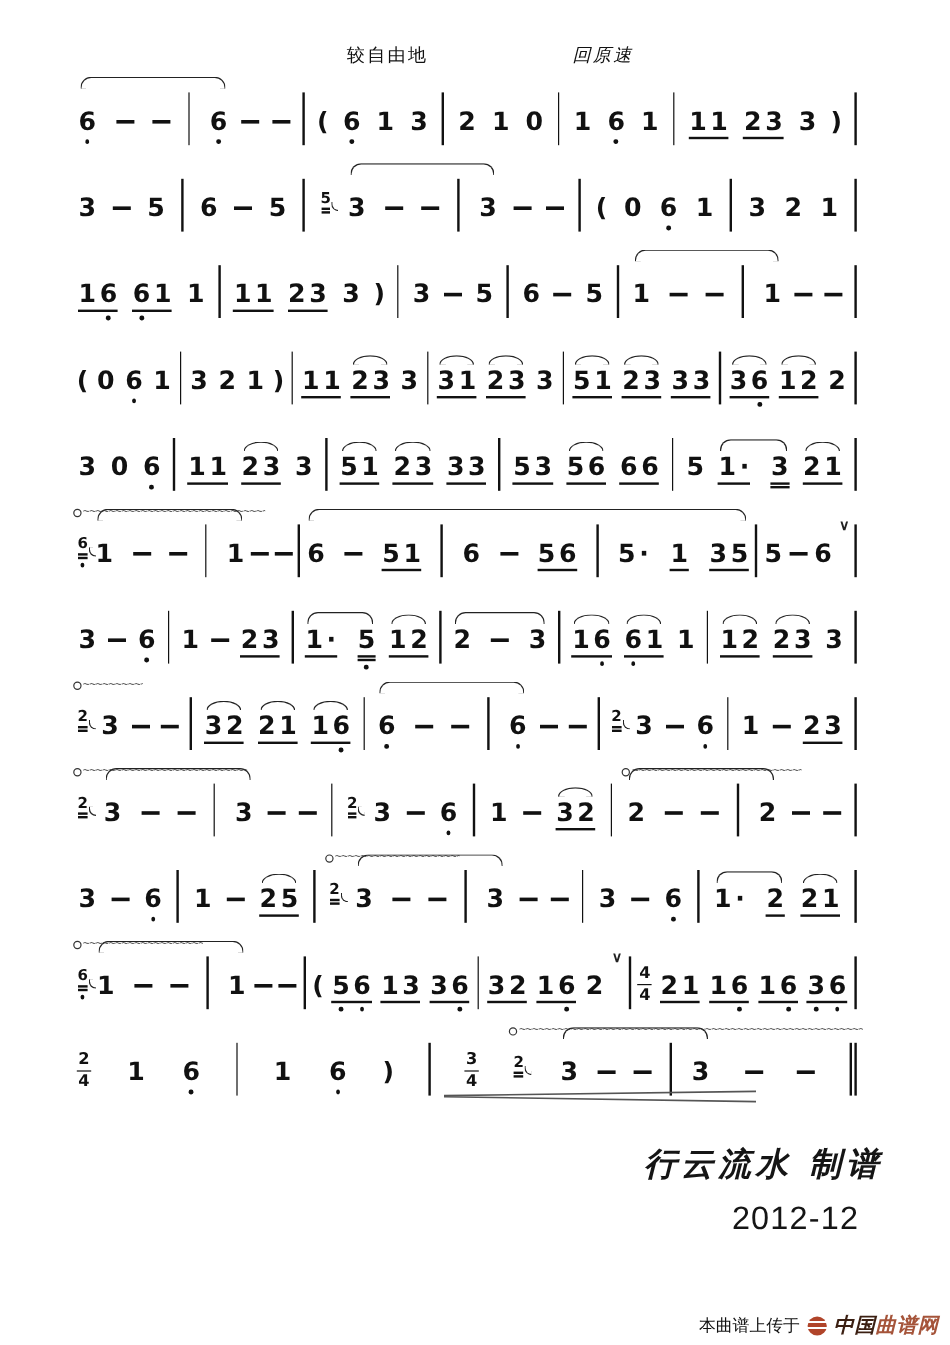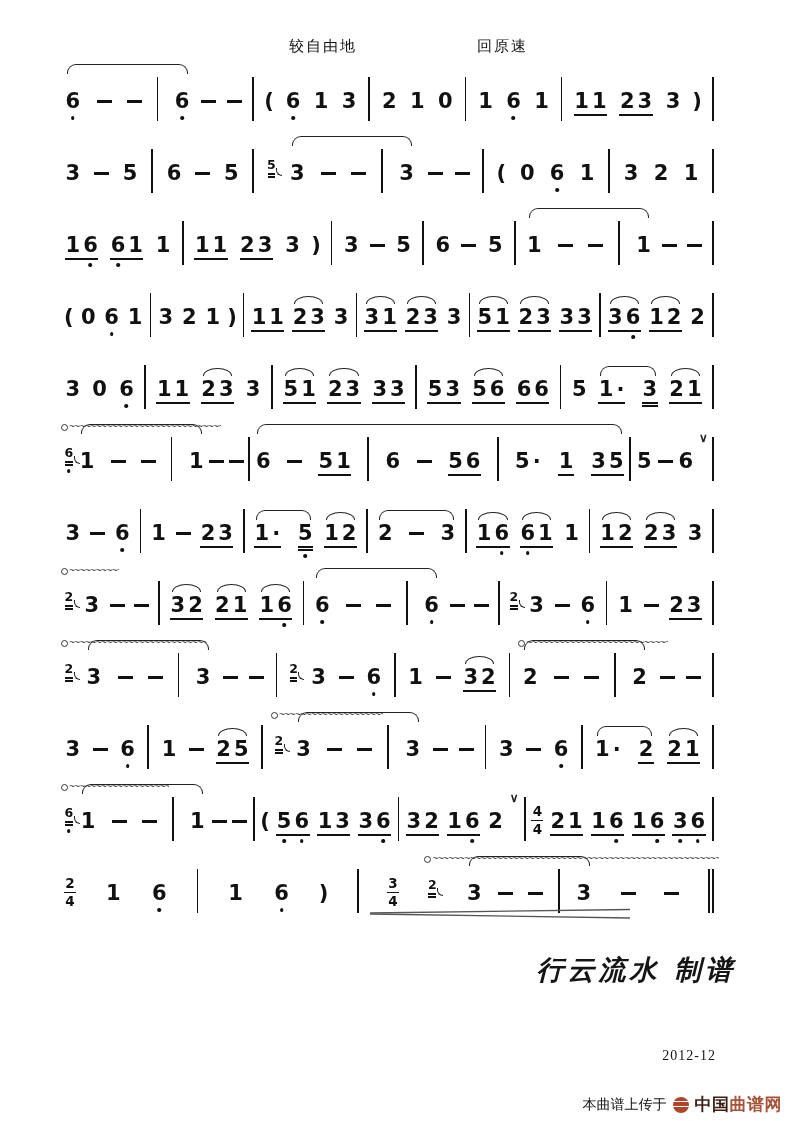--- a/index.html
+++ b/index.html
@@ -45,30 +45,30 @@
   .trill{position:absolute;display:flex;align-items:center;color:#333;pointer-events:none;z-index:3;}
   .trc{width:5px;height:5px;border:1.1px solid #333;border-radius:50%;margin-right:1px;flex:none;}
   .tw{font-size:10px;letter-spacing:-.5px;line-height:1;white-space:nowrap;overflow:hidden;}
 
   .cresc{position:absolute;bottom:-16px;height:12px;}
   .cresc svg{display:block;}
 
   
   .credit{position:absolute;right:56px;top:952px;font-family:"DejaVu Serif",serif;
           font-style:italic;font-size:27px;font-weight:bold;letter-spacing:4px;color:#151515;}
-  .date{position:absolute;right:76px;top:1000px;font-family:Liberation Serif, serif;
-        font-size:14px;color:#151515;letter-spacing:1px;margin-top:48px;}
+  .date{position:absolute;right:76px;top:1000px;font-family:Liberation Sans, sans-serif;
+        font-size:27px;color:#151515;letter-spacing:1px;}
   .footer{position:absolute;left:0;top:1053px;width:100%;text-align:center;
           font-size:15px;color:#2b2b2b;letter-spacing:1px;}
   .watermark{position:absolute;right:4px;top:1089px;display:flex;align-items:center;gap:6px;
              padding:4px 6px;margin-left:12px;}
   .wm-text{font-size:14px;color:#111;}
   .logo-ic{width:16px;height:16px;border-radius:50%;flex:none;
            background:linear-gradient(#b0442a 0 4px,#fff 4px 5.5px,#b0442a 5.5px 9px,#fff 9px 10.5px,#b0442a 10.5px 16px);}
-  .brand{font-size:17px;font-weight:bold;letter-spacing:.5px;}
+  .brand{font-size:17px;font-weight:bold;letter-spacing:.5px;font-style:italic;}
 </style>
 </head>
 <body>
 
 <div class="page">
   <div class="score" id="score">
       <div class="mline">
         <span class="slur wide">
           <span class="note">
             <span class="dg">6<span class="odot" style="top: calc(100% + 4px);"></span></span>
@@ -123,21 +123,21 @@
           <span class="dg">2</span>
           <span class="dg">3</span>
           <span class="ul"></span>
         </span>
         <span class="note">
           <span class="dg">3</span>
         </span>
         <span class="x">)</span>
         <span class="b1"></span>
         <span class="tempo" style="left: 225px; text-align: center;">较自由地</span>
-        <span class="tempo" style="left: 413px;">回原速</span>
+        <span class="tempo" style="left: 413px; font-style: italic;">回原速</span>
       </div>
       <div class="mline">
         <span class="note">
           <span class="dg">3</span>
         </span>
         <span class="dash"></span>
         <span class="note">
           <span class="dg">5</span>
         </span>
         <span class="b1"></span>

